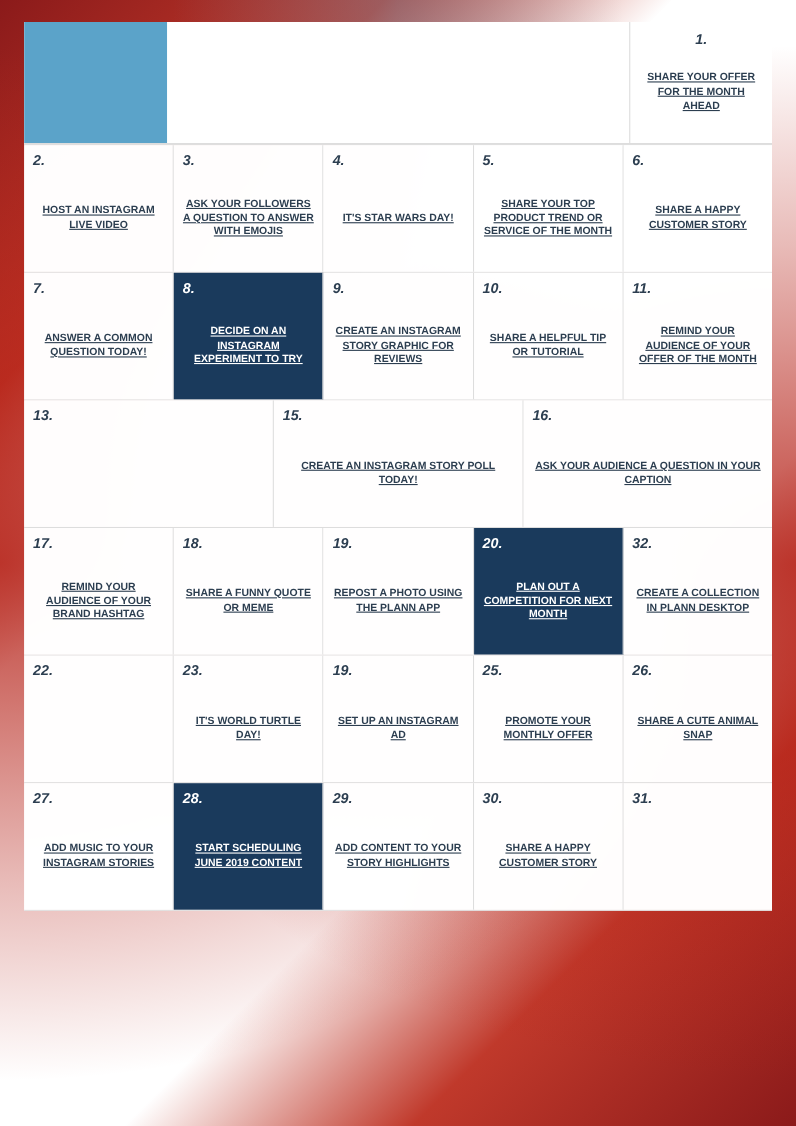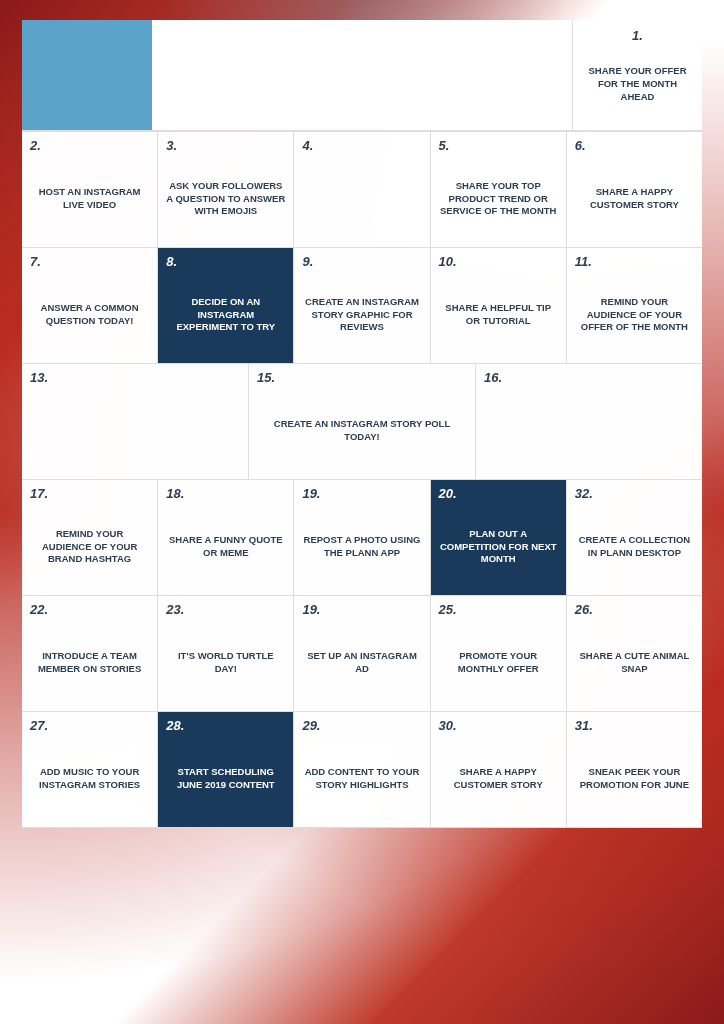--- a/index.html
+++ b/index.html
@@ -141,20 +141,21 @@
       font-size: 9.5px;
       color: #2c3e50;
       line-height: 1.35;
       text-transform: uppercase;
       font-weight: 600;
       text-align: center;
       flex: 1;
       display: flex;
       align-items: center;
       justify-content: center;
+      text-decoration: underline;
     }
 
     .cell-num-italic {
       font-style: italic;
     }
   </style>
 </head>
 <body>
 
 <div class="bg-overlay"></div>
@@ -181,20 +182,21 @@
     <div class="cal-cell">
           <div class="cell-num cell-num-italic">2.</div>
           <div class="cell-text">HOST AN INSTAGRAM LIVE VIDEO</div>
         </div>
         <div class="cal-cell">
           <div class="cell-num cell-num-italic">3.</div>
           <div class="cell-text">ASK YOUR FOLLOWERS A QUESTION TO ANSWER WITH EMOJIS</div>
         </div>
         <div class="cal-cell">
           <div class="cell-num cell-num-italic">4.</div>
+          <div class="cell-text">IT'S STAR WARS DAY!</div>
         </div>
         <div class="cal-cell">
           <div class="cell-num cell-num-italic">5.</div>
           <div class="cell-text">SHARE YOUR TOP PRODUCT TREND OR SERVICE OF THE MONTH</div>
         </div>
         <div class="cal-cell">
           <div class="cell-num cell-num-italic">6.</div>
           <div class="cell-text">SHARE A HAPPY CUSTOMER STORY</div>
         </div>
       </div>
@@ -225,20 +227,21 @@
     <div class="cal-row">
         <div class="cal-cell">
           <div class="cell-num cell-num-italic">13.</div>
         </div>
         <div class="cal-cell">
           <div class="cell-num cell-num-italic">15.</div>
           <div class="cell-text">CREATE AN INSTAGRAM STORY POLL TODAY!</div>
         </div>
         <div class="cal-cell">
           <div class="cell-num cell-num-italic">16.</div>
+          <div class="cell-text">ASK YOUR AUDIENCE A QUESTION IN YOUR CAPTION</div>
         </div>
       </div>
 
     <div class="cal-row">
     <div class="cal-cell">
           <div class="cell-num cell-num-italic">17.</div>
           <div class="cell-text">REMIND YOUR AUDIENCE OF YOUR BRAND HASHTAG</div>
         </div>
         <div class="cal-cell">
           <div class="cell-num cell-num-italic">18.</div>
@@ -254,21 +257,20 @@
         </div>
         <div class="cal-cell">
           <div class="cell-num cell-num-italic">32.</div>
           <div class="cell-text">CREATE A COLLECTION IN PLANN DESKTOP</div>
         </div>
       </div>
 
     <div class="cal-row">
     <div class="cal-cell">
           <div class="cell-num cell-num-italic">22.</div>
-          <div class="cell-text">INTRODUCE A TEAM MEMBER ON STORIES</div>
         </div>
         <div class="cal-cell">
           <div class="cell-num cell-num-italic">23.</div>
           <div class="cell-text">IT'S WORLD TURTLE DAY!</div>
         </div>
         <div class="cal-cell">
           <div class="cell-num cell-num-italic">19.</div>
           <div class="cell-text">SET UP AN INSTAGRAM AD</div>
         </div>
         <div class="cal-cell">
@@ -293,18 +295,17 @@
         <div class="cal-cell">
           <div class="cell-num cell-num-italic">29.</div>
           <div class="cell-text">ADD CONTENT TO YOUR STORY HIGHLIGHTS</div>
         </div>
         <div class="cal-cell">
           <div class="cell-num cell-num-italic">30.</div>
           <div class="cell-text">SHARE A HAPPY CUSTOMER STORY</div>
         </div>
         <div class="cal-cell">
           <div class="cell-num cell-num-italic">31.</div>
-          <div class="cell-text">SNEAK PEEK YOUR PROMOTION FOR JUNE</div>
         </div>
       </div>
 
   </div>
 </div>
 
 </body></html>

